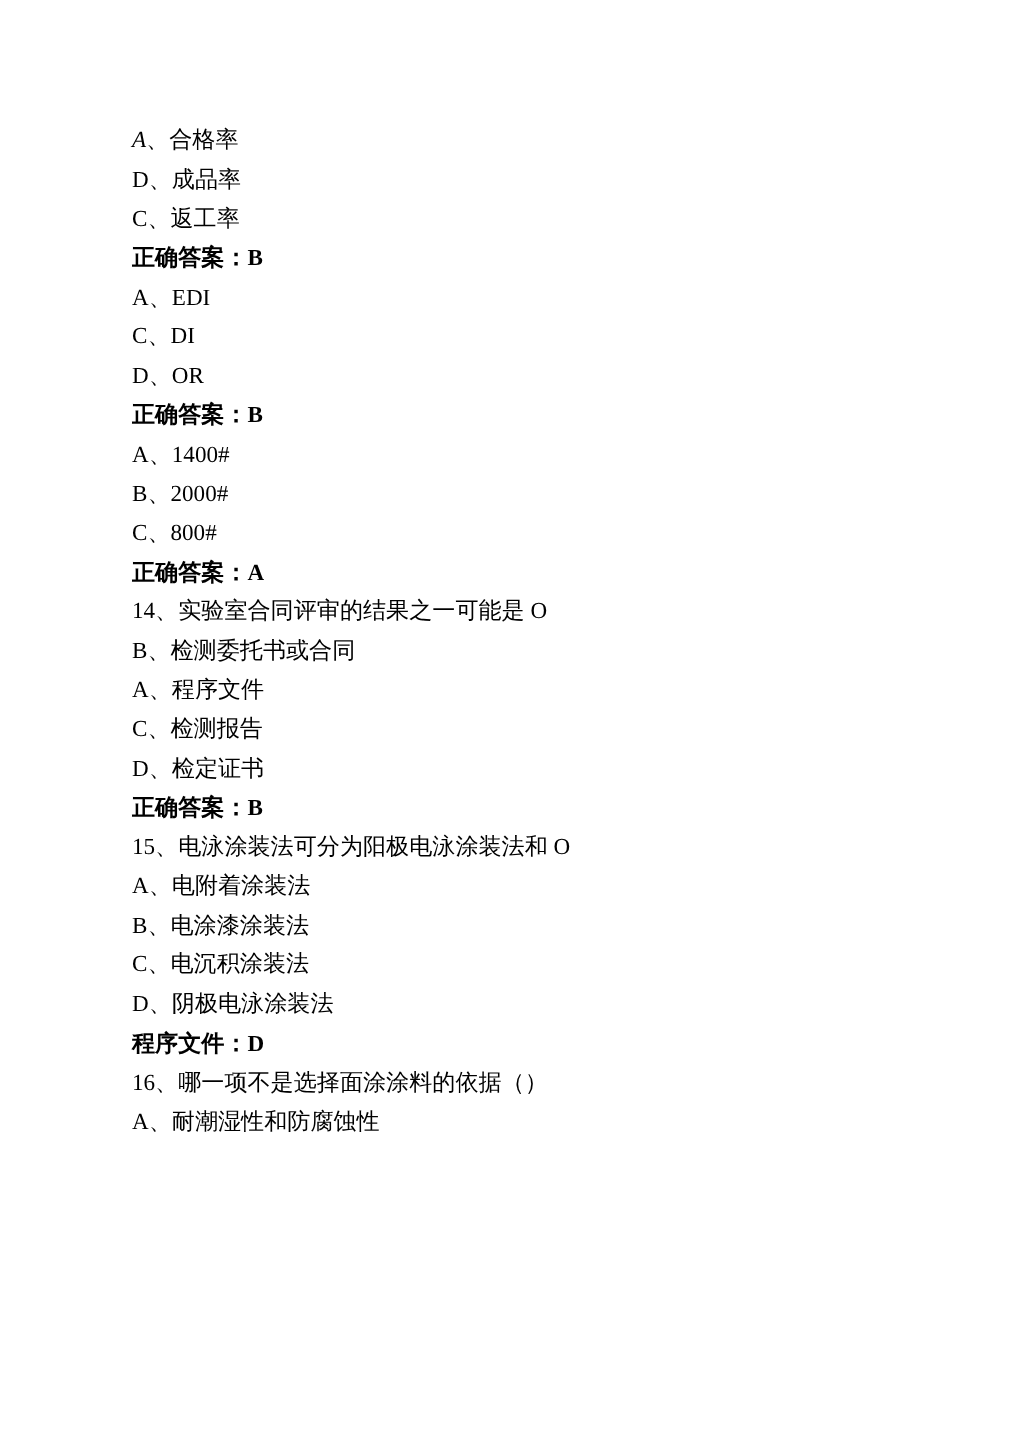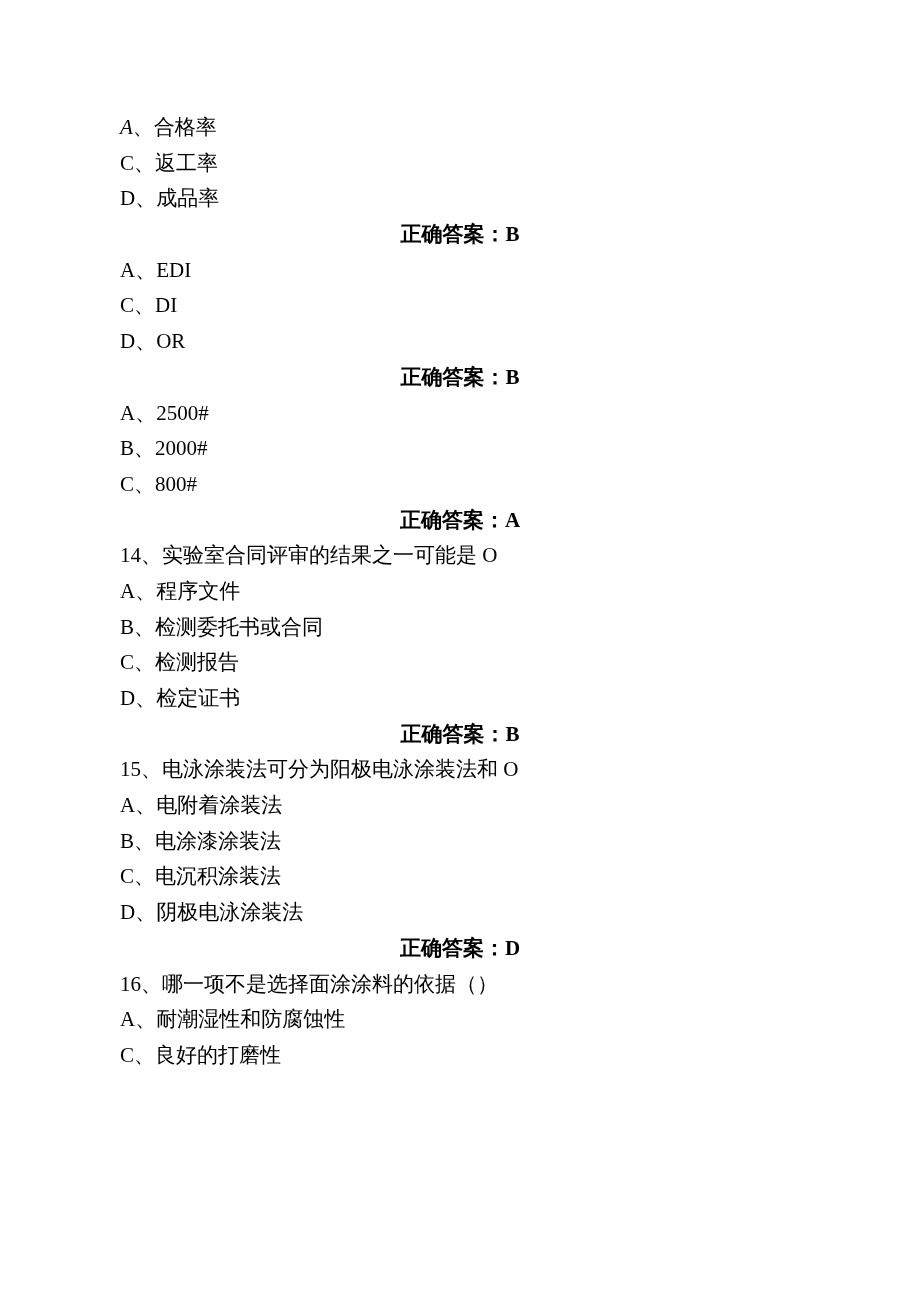--- a/index.html
+++ b/index.html
@@ -18,54 +18,52 @@
   .line {
     margin: 0;
     padding: 0;
   }
   .italic-a {
     font-style: italic;
     font-family: "Times New Roman", serif;
   }
   .bold {
     font-weight: bold;
-    text-align: center;
   }
 </style>
 </head>
 <body>
 
 <div class="page">
 
   <p class="line"><span class="italic-a">A</span><span>、合格率</span></p>
+  <p class="line">D、成品率</p>
   <p class="line">C、返工率</p>
-  <p class="line">D、成品率</p>
   <p class="line bold">正确答案：B</p>
 
   <p class="line">A、EDI</p>
   <p class="line">C、DI</p>
   <p class="line">D、OR</p>
   <p class="line bold">正确答案：B</p>
 
-  <p class="line">A、2500#</p>
+  <p class="line">A、1400#</p>
   <p class="line">B、2000#</p>
   <p class="line">C、800#</p>
   <p class="line bold">正确答案：A</p>
 
   <p class="line">14、实验室合同评审的结果之一可能是 O</p>
+  <p class="line">B、检测委托书或合同</p>
   <p class="line">A、程序文件</p>
-  <p class="line">B、检测委托书或合同</p>
   <p class="line">C、检测报告</p>
   <p class="line">D、检定证书</p>
   <p class="line bold">正确答案：B</p>
 
   <p class="line">15、电泳涂装法可分为阳极电泳涂装法和 O</p>
   <p class="line">A、电附着涂装法</p>
   <p class="line">B、电涂漆涂装法</p>
   <p class="line">C、电沉积涂装法</p>
   <p class="line">D、阴极电泳涂装法</p>
-  <p class="line bold">正确答案：D</p>
+  <p class="line bold">程序文件：D</p>
 
   <p class="line">16、哪一项不是选择面涂涂料的依据（）</p>
   <p class="line">A、耐潮湿性和防腐蚀性</p>
-  <p class="line">C、良好的打磨性</p>
 
 </div>
 
 </body></html>

